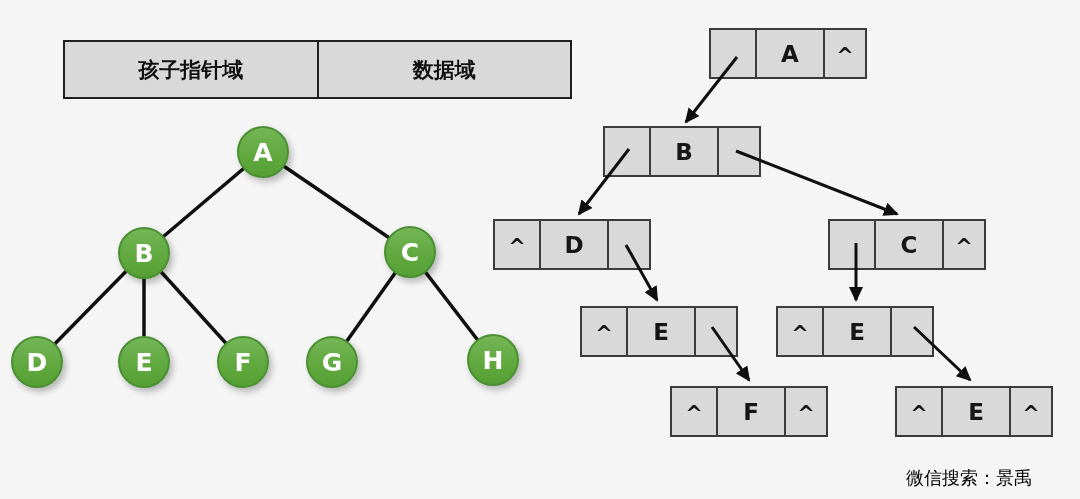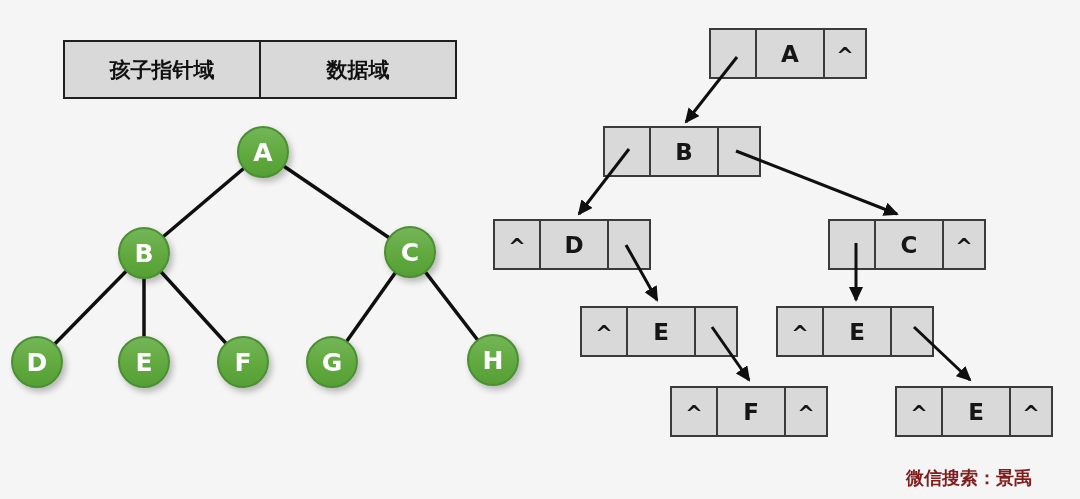--- a/index.html
+++ b/index.html
@@ -7,21 +7,21 @@
   #stage{
     position:relative;width:1080px;height:499px;
     background:#f5f5f6;overflow:hidden;
   }
   svg.layer{position:absolute;left:0;top:0;pointer-events:none;}
   #edges-layer{z-index:1;}
   #arrows-layer{z-index:3;}
 
   
   .legend{
-    position:absolute;left:63px;top:40px;width:394px;height:59px;
+    position:absolute;left:63px;top:40px;width:509px;height:59px;
     display:flex;background:#d9d9d9;border:2px solid #1f1f1f;
     box-sizing:border-box;z-index:2;
   }
   .legend .lcell{
     flex:1 1 0;display:flex;align-items:center;justify-content:center;
     font-size:21px;font-weight:700;color:#111;white-space:nowrap;
   }
   .legend .lcell + .lcell{border-left:2px solid #1f1f1f;}
 
   
@@ -62,21 +62,21 @@
   .r-d {left:493px;top:219px;}
   .r-c {left:828px;top:219px;}
   .r-e1{left:580px;top:306px;}
   .r-e2{left:776px;top:306px;}
   .r-f {left:670px;top:386px;}
   .r-e3{left:895px;top:386px;}
 
   
   .footer{
     position:absolute;left:906px;top:466px;z-index:2;
-    font-size:18px;font-weight:700;color:#7f1d1d;white-space:nowrap;
+    font-size:18px;font-weight:400;color:#000000;white-space:nowrap;
   }
 </style>
 </head>
 <body>
 
 <div id="stage">
 
   <svg id="edges-layer" class="layer" width="1080" height="499">
     <g stroke="#0f0f0f" stroke-width="3.5">
       <line x1="263" y1="152" x2="144" y2="253"></line>

